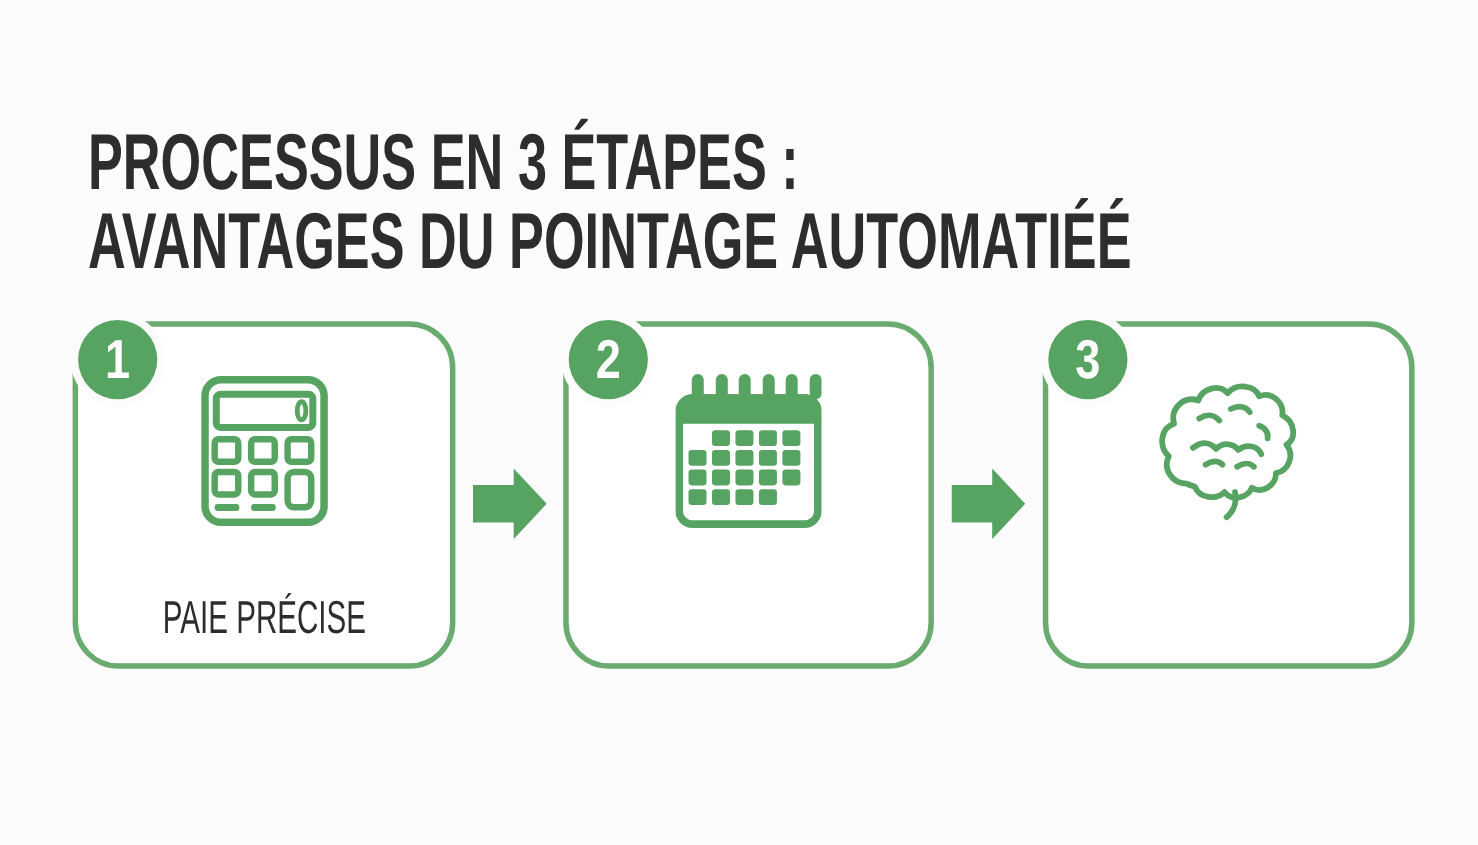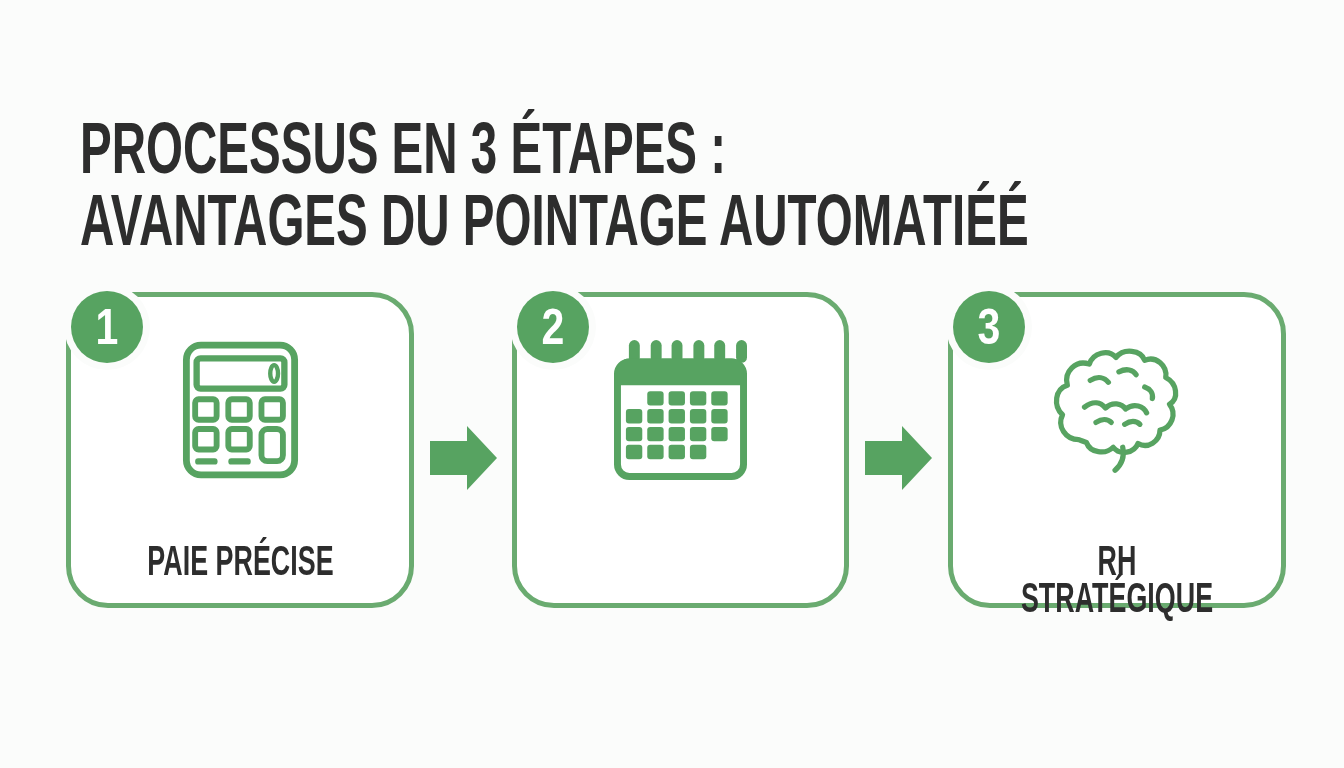--- a/index.html
+++ b/index.html
@@ -45,21 +45,21 @@
   }
   .step-number span{display:inline-block;transform:scaleX(0.82);}
   .icon-area{
     height:142px;margin-top:42px;
     display:flex;align-items:center;justify-content:center;
   }
   .card-label{
     margin-top:24px;
     text-align:center;
     color:var(--ink,#2d2d2d);
-    font-weight:bold;
+    font-weight:normal;
     font-size:42px;
     line-height:37px;
     white-space:pre-line;
   }
   .card-label .lbl{
     display:inline-block;
     transform:scaleX(0.64);
     transform-origin:center center;
   }
   
@@ -164,16 +164,13 @@
         <path d="M36,64 C45,57 53,59 58,65 C65,58 75,60 79,66 C88,59 98,63 101,70"></path>
         <path d="M42,36 C50,31 57,33 61,38"></path>
         <path d="M72,27 C80,23 87,25 90,30"></path>
         <path d="M99,43 C105,45 108,50 107,55"></path>
         <path d="M48,80 C54,76 60,76 64,80"></path>
         <path d="M78,82 C84,78 90,78 94,82"></path>
         <path d="M76,106 C78,116 75,124 68,130"></path>
       </g>
     </svg>
   </div>
-  <div class="card-label">
-    <span class="lbl">RH STRATÉGIQUE</span>
-  </div>
 </div>
 
 </body></html>

